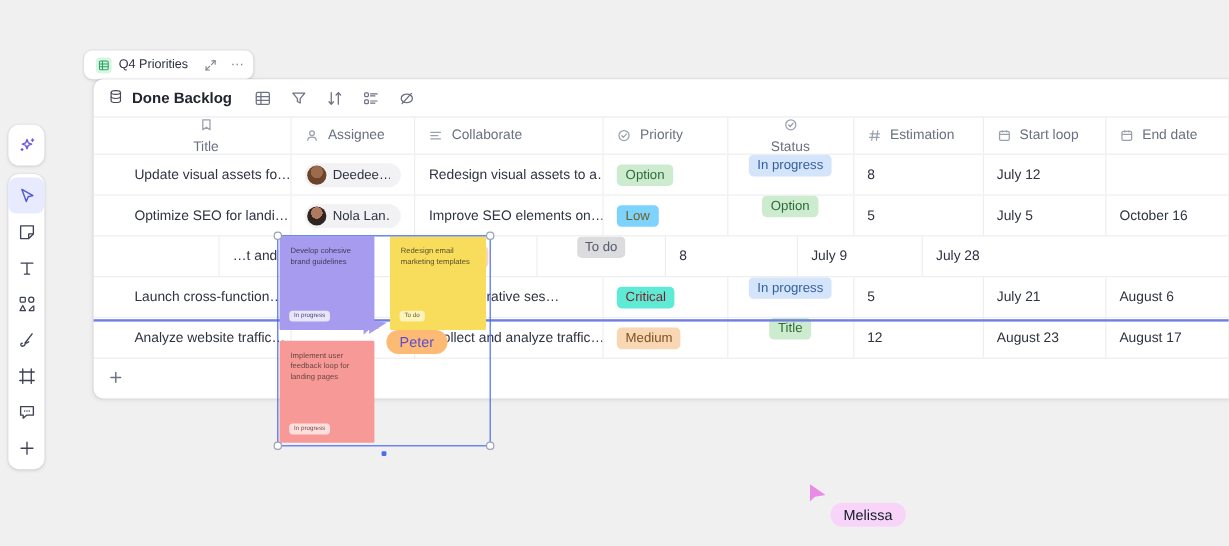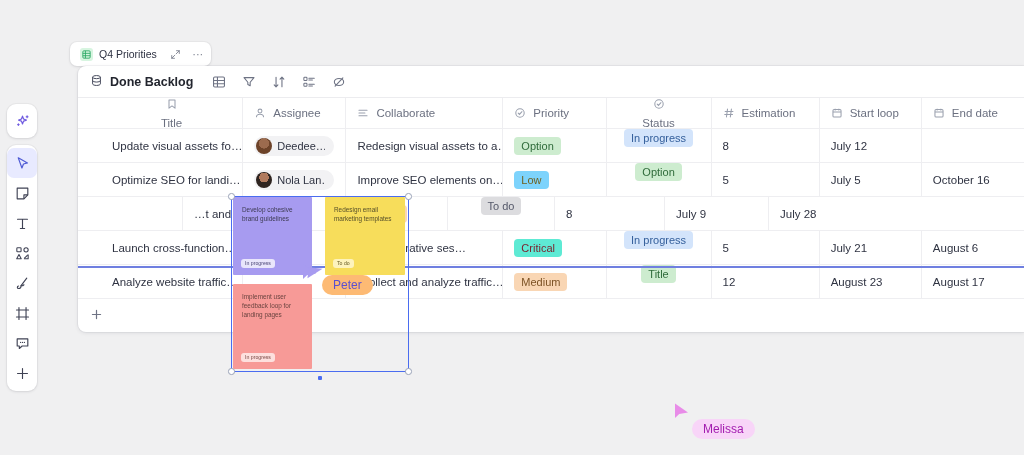--- a/index.html
+++ b/index.html
@@ -185,21 +185,21 @@
   .cursor { position: absolute; pointer-events: none; }
   .cursor .arrow { position: absolute; left: 0; top: 0; }
   .cursor .nametag {
     position: absolute;
     padding: 3px 11px; border-radius: 11px;
     font-size: 12px; font-weight: 500; white-space: nowrap;
   }
   .cur-peter { left: 300px; top: 263px; }
   .cur-peter .nametag { left: 22px; top: 12px; background: #fdba74; color: #5b4fd0; }
   .cur-melissa { left: 672px; top: 402px; }
-  .cur-melissa .nametag { left: 20px; top: 17px; background: #f8d5f8; color: #a21caf; }
+  .cur-melissa .nametag { left: 20px; top: 17px; background: #f8d5f8; color: #0f172a; }
 
   
   .guide-line {
     position: absolute; left: 78px; top: 266px; width: 946px; height: 2px;
     background: #6f7fe0;
   }
 </style>
 </head>
 <body>
 

